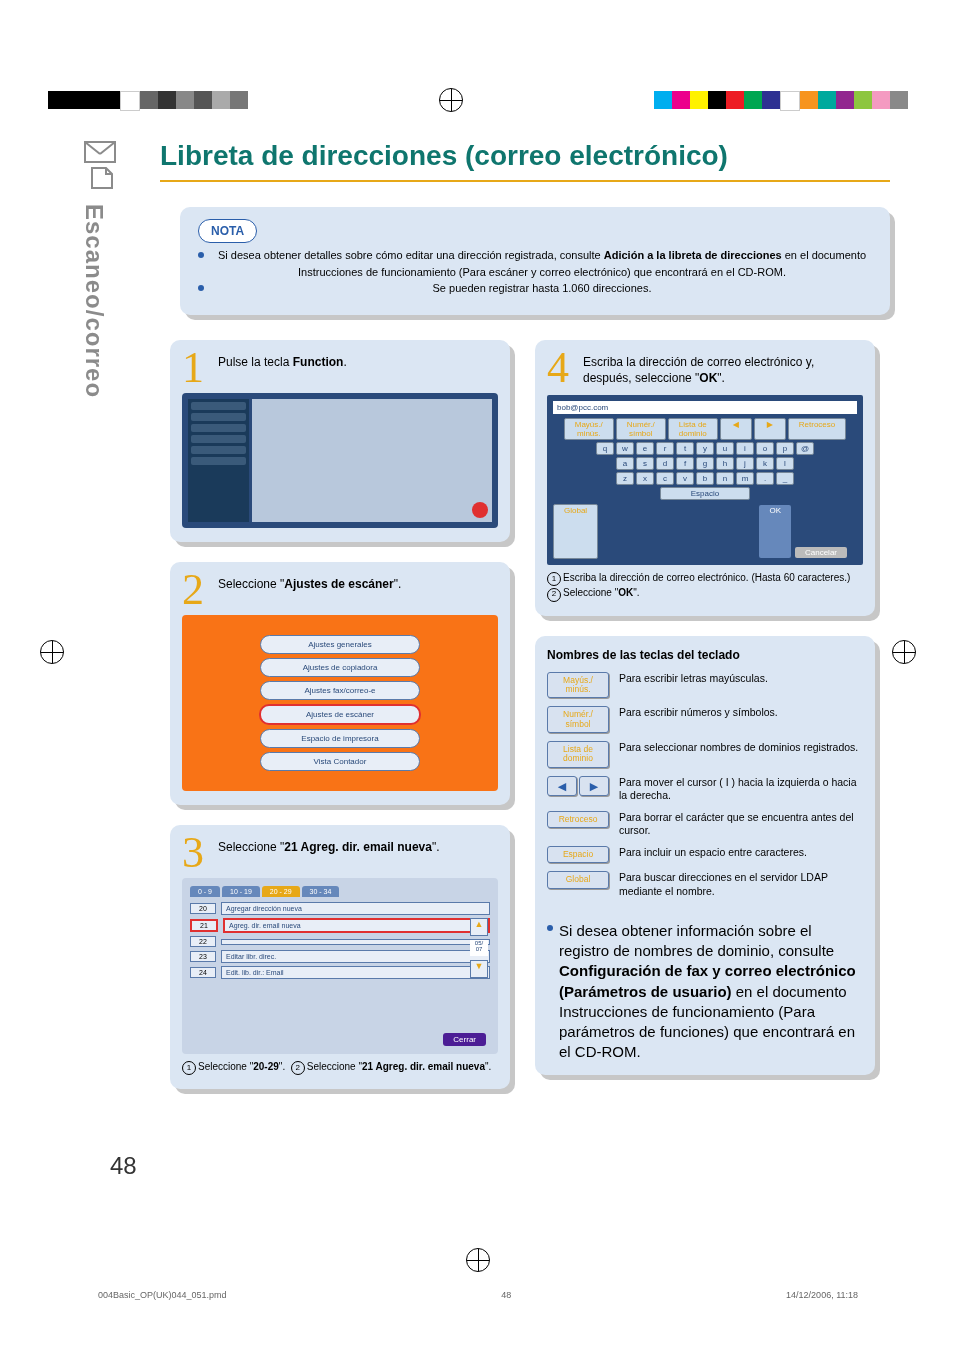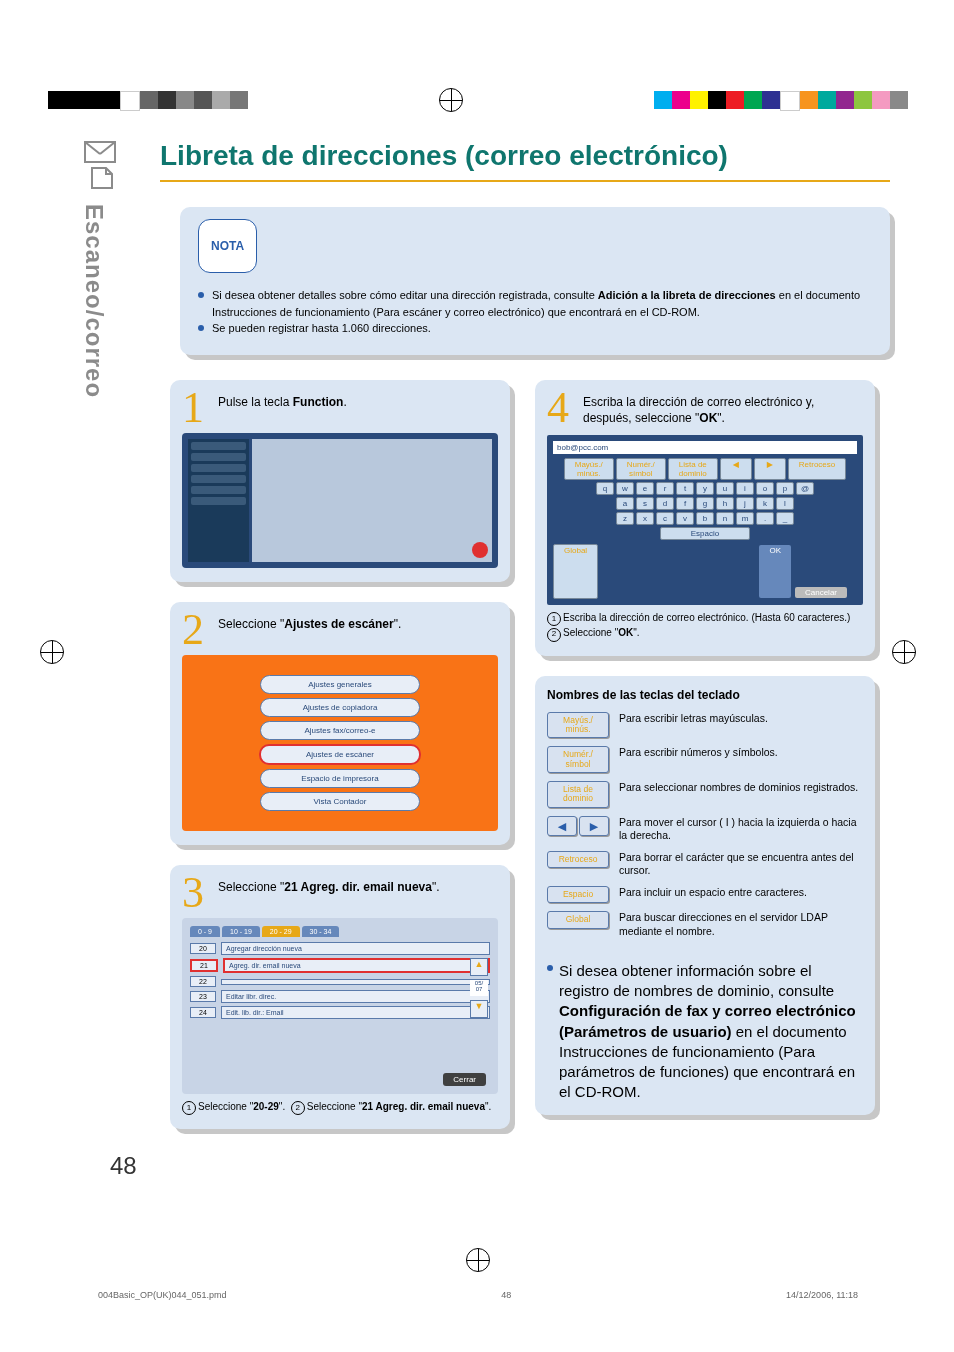--- a/index.html
+++ b/index.html
@@ -13,43 +13,43 @@
 .crop-bar-bottom { position:absolute; bottom:80px; left:48px; width:860px; display:flex; justify-content:center; }
 .content { position:absolute; top:140px; left:90px; width:800px; height:1050px; }
 .vtab { position:absolute; left:-10px; top:0; width:50px; height:300px; }
 .vtab .icon { width:40px; height:50px; margin-bottom:10px; }
 .vtab .label { font-size:24px; font-weight:bold; color:#8b8b8b; writing-mode:vertical-rl; letter-spacing:1px; }
 h1.title { color:#0f766e; font-size:28px; font-weight:bold; border-bottom:2px solid #e7a818; padding-bottom:8px; margin:0 0 25px 70px; }
 .subtitle-row { margin-left:70px; display:flex; align-items:center; gap:8px; }
 .sq { width:12px; height:12px; background:#000; }
 .subtitle { font-weight:bold; font-size:15px; }
 .note-box { margin:25px 0 25px 90px; background:#dbe6f3; border-radius:10px; padding:12px 18px 18px; font-size:11px; line-height:1.5; position:relative; box-shadow:5px 5px 0 #c7c7c7; }
-.note-pill { display:inline-block; border:1.5px solid #2a5eaa; color:#2a5eaa; background:#fff; border-radius:12px; padding:17px 12px; font-weight:bold; font-size:12px; margin-bottom:10px; }
-.bullet-list { padding:0; margin:4px 0 0 0; list-style:none; }
+.note-pill { display:inline-block; border:1.5px solid #2a5eaa; color:#2a5eaa; background:#fff; border-radius:12px; padding:2px 12px; font-weight:bold; font-size:12px; margin-bottom:0; }
+.bullet-list { padding:0; margin:4px 0 0 0; list-style:none;text-align:center; }
 .bullet-list li { position:relative; padding-left:14px; }
 .bullet-list li::before { content:""; width:6px; height:6px; background:#2a5eaa; border-radius:50%; position:absolute; left:0; top:5px; }
 .columns { display:flex; gap:25px; margin-left:80px; }
 .col { width:340px; display:flex; flex-direction:column; gap:20px; }
 .step { background:#dbe6f3; border-radius:10px; padding:10px 12px 14px; font-size:12px; position:relative; box-shadow:5px 5px 0 #c7c7c7; }
 .step-head { display:flex; align-items:flex-start; gap:8px; margin-bottom:8px; }
 .step-num { font-family:"Times New Roman",serif; font-size:44px; color:#e7a818; font-weight:normal; line-height:0.8; min-width:28px; }
 .step-text { font-size:12px; line-height:1.4; padding-top:4px; }
 .shot { background:#2a4a7a; height:135px; border-radius:4px; margin-top:4px; position:relative; overflow:hidden; }
 .shot.menu { background:#f97316; height:160px; display:flex; flex-direction:column; align-items:center; justify-content:center; gap:4px; padding:8px; }
 .menu-btn { width:150px; background:#e8eef7; border:1px solid #5a7aaa; border-radius:10px; font-size:8px; color:#2a4a7a; text-align:center; padding:4px; }
 .menu-btn.sel { border:2px solid #e03030; }
 .shot.list { background:#c8d4e6; height:160px; padding:8px; position:relative; }
 .tab-row { display:flex; gap:2px; margin-bottom:5px; }
 .tab-row span { background:#6688bb; color:#fff; font-size:7px; padding:2px 8px; border-radius:3px 3px 0 0; }
 .tab-row span.active { background:#e7a818; }
 .list-row { display:flex; align-items:center; gap:5px; margin-bottom:3px; }
 .list-row .n { width:22px; background:#e8eef7; border:1px solid #5a7aaa; font-size:7px; text-align:center; padding:1px; }
 .list-row .t { flex:1; background:#e8eef7; border:1px solid #5a7aaa; font-size:7px; padding:2px 4px; color:#2a4a7a; }
 .list-row.sel .n,.list-row.sel .t { border-color:#e03030; border-width:2px; }
-.close-b { position:absolute; bottom:8px; right:12px; background:#404040; color:#fff; font-size:8px; padding:2px 10px; border-radius:3px;margin-left:6px; }
+.close-b { position:absolute; bottom:8px; right:12px; background:#4c1d95; color:#fff; font-size:8px; padding:2px 10px; border-radius:3px;margin-left:6px; }
 .arrows { position:absolute; right:10px; top:40px; width:18px; display:flex; flex-direction:column; gap:4px; }
 .arrows span { background:#e8eef7; border:1px solid #5a7aaa; height:16px; font-size:9px; text-align:center; color:#e7a818; }
 .caption { font-size:10px; margin-top:6px; line-height:1.3;flex-direction:column; }
 .circ { display:inline-flex; width:12px; height:12px; border:1px solid #000; border-radius:50%; align-items:center; justify-content:center; font-size:8px; margin-right:2px; }
 .keyboard { background:#2a4a7a; padding:6px; border-radius:2px; }
 .kbd-field { background:#fff; color:#2a4a7a; font-size:8px; padding:2px 4px; margin-bottom:4px; }
 .kbd-row { display:flex; gap:2px; justify-content:center; margin-bottom:2px; }
 .k { background:#cde; border:1px solid #789; font-size:8px; padding:1px 3px; color:#2a4a7a; min-width:10px; text-align:center; border-radius:2px; }
 .k.wide { padding:1px 10px; color:#e7a818; }
 .k.sp { padding:1px 30px; }

